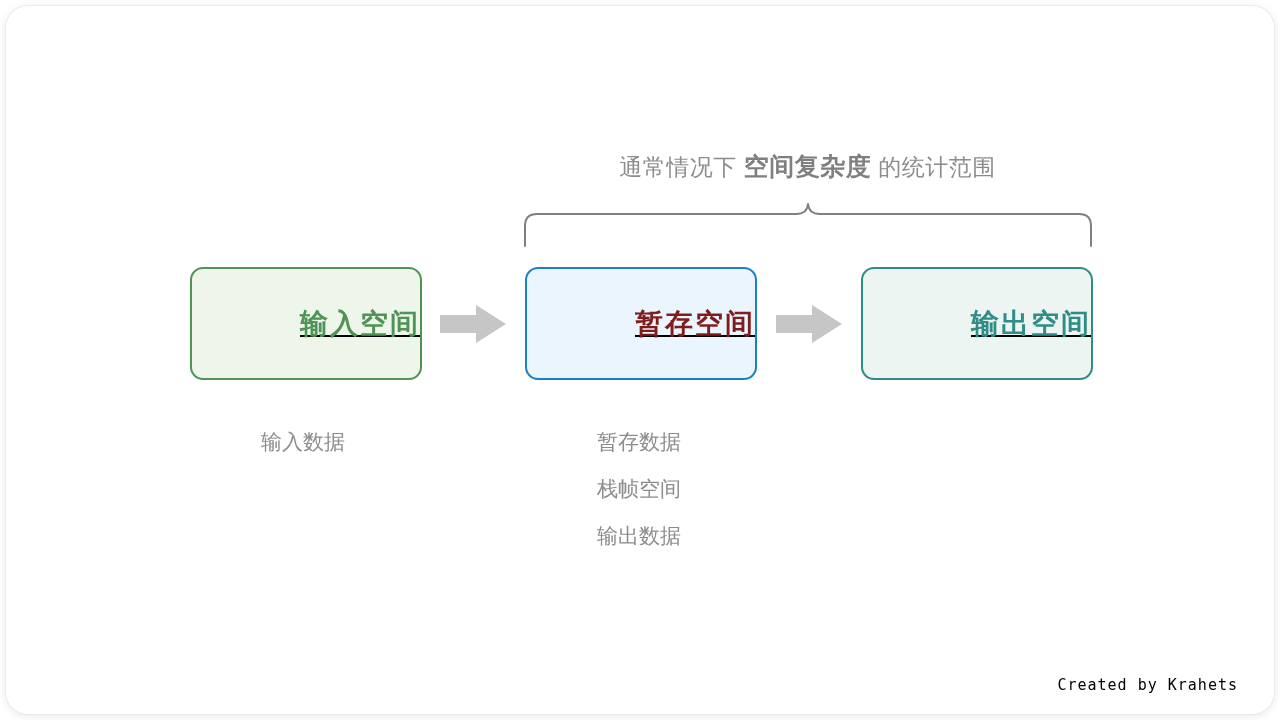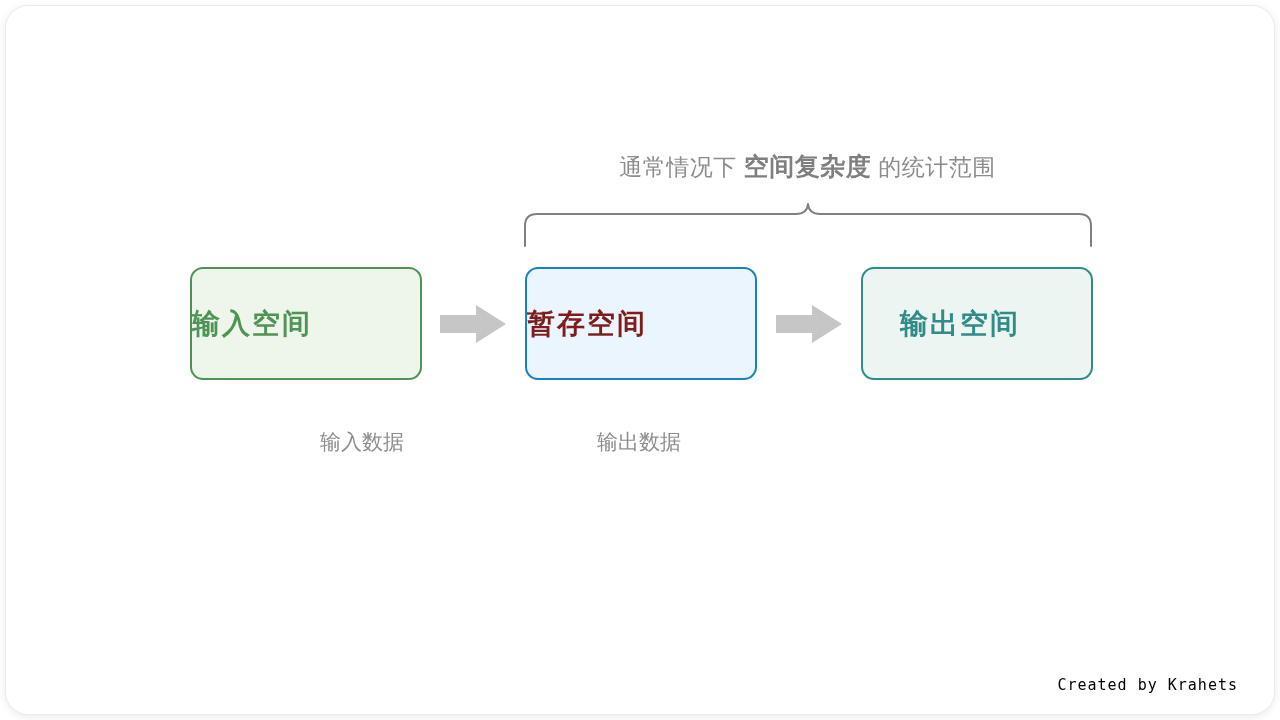--- a/index.html
+++ b/index.html
@@ -74,21 +74,22 @@
     position: absolute;
     top: 0;
     width: 232px;
     height: 113px;
     box-sizing: border-box;
     border-radius: 13px;
     border-width: 2.5px;
     border-style: solid;
     display: flex;
     align-items: center;
-    justify-content: flex-start;
+    justify-content: flex-end;
+    text-decoration: underline;
   }
   .box-label {
     font-size: 28px;
     font-weight: bold;
     letter-spacing: 2px;
   }
 
   .box-input  { left: 190px;  background: #eef6ec; border-color: #509455; }
   .box-input  .box-label  { color: #509455; }
 
@@ -110,21 +111,21 @@
 
   
   .caption {
     position: absolute;
     width: 228px;
     text-align: center;
     font-size: 21px;
     color: #8c8c8c;
     line-height: 47px;
   }
-  .caption-input  { left: 176px; top: 418px; text-align: right; }
+  .caption-input  { left: 189px; top: 418px; }
   .caption-temp   { left: 525px; top: 418px; }
   .caption-output { left: 861px; top: 418px; }
   .caption div { white-space: nowrap; }
 
   
   .watermark {
     position: absolute;
     right: 42px;
     bottom: 26px;
     font-family: "DejaVu Sans Mono", "Liberation Mono", monospace;
@@ -175,18 +176,20 @@
       <span class="box-label">输出空间</span>
     </div>
 
   </div>
 
   <div class="caption caption-input">
     <div>输入数据</div>
   </div>
 
   <div class="caption caption-temp">
+    <div>暂存数据</div>
+    <div>栈帧空间</div>
     <div>输出数据</div>
   </div>
 
 
   <div class="watermark">Created by Krahets</div>
 </div>
 
 </body></html>

